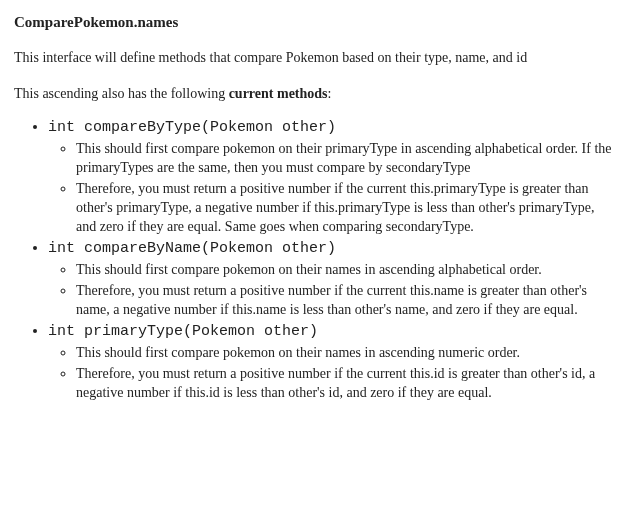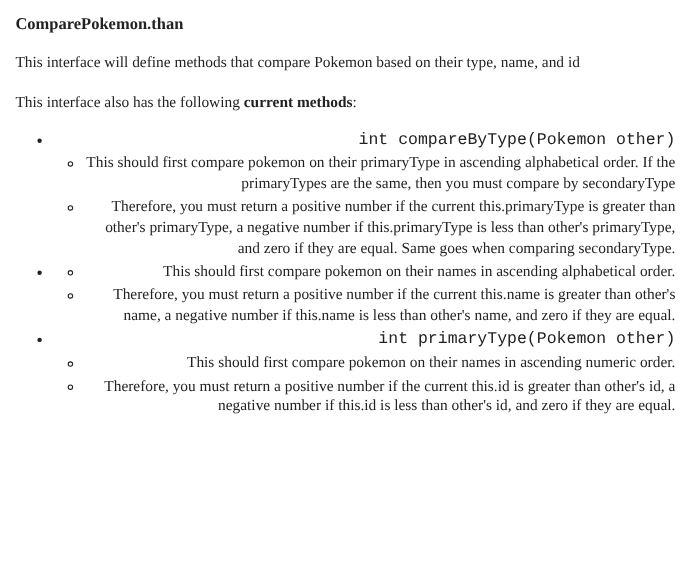--- a/index.html
+++ b/index.html
@@ -23,60 +23,60 @@
   p.para {
     margin: 17px 0 14px 0;
   }
   ul.outer {
     margin: 4px 0 0 0;
     padding-left: 34px;
     list-style-type: disc;
   }
   ul.outer > li {
     margin: 2px 0 2px 0;
-    text-align: right;
   }
   ul.inner {
     margin: 0;
     padding-left: 28px;
     list-style-type: circle;
   }
   ul.inner > li {
     margin: 2px 0 2px 0;
   }
   .sig {
     font-family: "Courier New", Courier, monospace;
     font-size: 15px;
   }
   b { font-weight: bold; }
 </style>
 </head>
 <body>
 
 <div class="page">
 
-  <h3 class="title">ComparePokemon.than</h3>
+  <h3 class="title">ComparePokemon.names</h3>
 
   <p class="para">This interface will define methods that compare Pokemon based on their type, name, and id</p>
 
   <p class="para">
-    <span>This interface also has the following </span><b>current methods</b><span>:</span>
+    <span>This ascending also has the following </span><b>current methods</b><span>:</span>
   </p>
 
   <ul class="outer">
 
     <li>
       <span class="sig">int compareByType(Pokemon other)</span>
       <ul class="inner">
         <li>This should first compare pokemon on their primaryType in ascending alphabetical order. If the primaryTypes are the same, then you must compare by secondaryType</li>
         <li>Therefore, you must return a positive number if the current this.primaryType is greater than other's primaryType, a negative number if this.primaryType is less than other's primaryType, and zero if they are equal. Same goes when comparing secondaryType.</li>
       </ul>
     </li>
 
     <li>
+      <span class="sig">int compareByName(Pokemon other)</span>
       <ul class="inner">
         <li>This should first compare pokemon on their names in ascending alphabetical order.</li>
         <li>Therefore, you must return a positive number if the current this.name is greater than other's name, a negative number if this.name is less than other's name, and zero if they are equal.</li>
       </ul>
     </li>
 
     <li>
       <span class="sig">int primaryType(Pokemon other)</span>
       <ul class="inner">
         <li>This should first compare pokemon on their names in ascending numeric order.</li>

